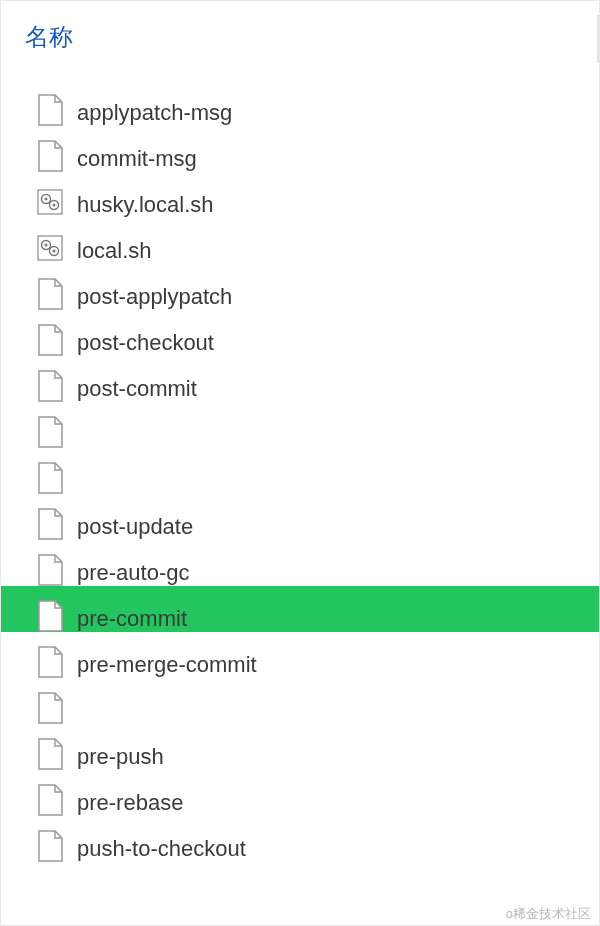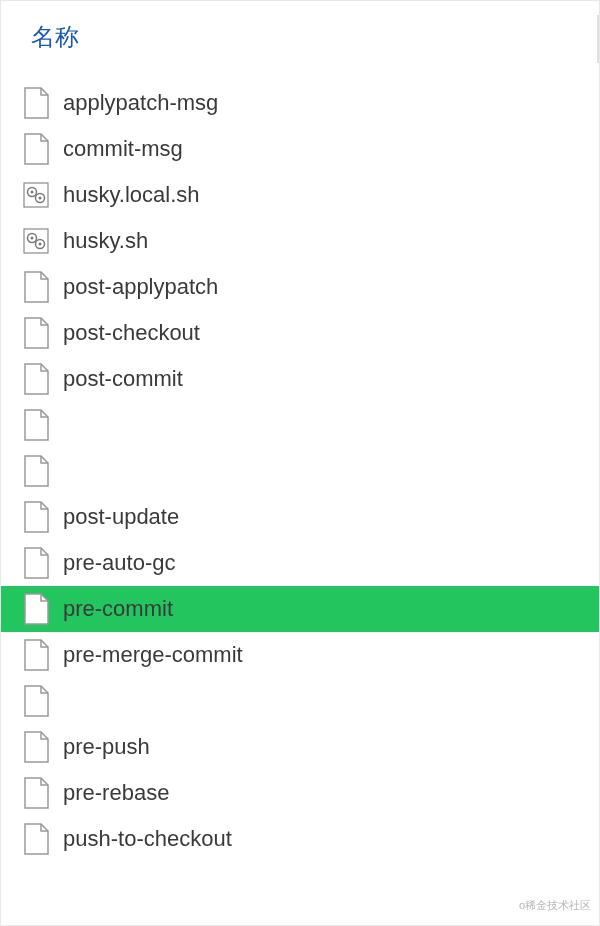--- a/index.html
+++ b/index.html
@@ -15,34 +15,34 @@
       position: relative;
     }
     .container {
       border: 1px solid #e8e8e8;
       width: 100%;
       height: 100%;
       position: relative;
       overflow: hidden;
     }
     .column-header {
-      padding: 20px 0 18px 30px;
+      padding: 20px 0 18px 24px;
       font-size: 24px;
       color: #1857b8;
       font-weight: 400;
       border-bottom: 1px solid transparent;
     }
     .file-list {
       padding-top: 8px;
     }
     .file-row {
       display: flex;
-      align-items: center;
+      align-items: flex-end;
       height: 46px;
-      padding-left: 22px;
+      padding-left: 36px;
       cursor: default;
     }
     .file-row.selected {
       background: #22c55e;
     }
     .file-icon {
       width: 26px;
       height: 32px;
       margin-right: 14px;
       flex-shrink: 0;
@@ -52,23 +52,23 @@
       width: 100%;
       height: 100%;
     }
     .file-name {
       font-size: 22px;
       color: #3a3a3a;
       white-space: nowrap;
     }
     .watermark {
       position: absolute;
-      bottom: 12px;
+      bottom: 2px;
       right: 8px;
-      font-size: 11px;
+      font-size: 13px;
       color: #b8b8b8;
     }
     .right-border {
       position: absolute;
       top: 14px;
       right: 0;
       width: 2px;
       height: 48px;
       background: #e0e0e0;
     }
@@ -105,21 +105,21 @@
         <span class="file-name">husky.local.sh</span>
       </div>
       <div class="file-row">
         <span class="file-icon"><svg viewBox="0 0 26 32" xmlns="http://www.w3.org/2000/svg">
     <rect x="1" y="4" width="24" height="24" fill="#ffffff" stroke="#8a8a8a" stroke-width="1.2"></rect>
     <circle cx="9" cy="13" r="4.5" fill="none" stroke="#7a7a7a" stroke-width="1.5"></circle>
     <circle cx="9" cy="13" r="1.5" fill="#7a7a7a"></circle>
     <circle cx="17" cy="19" r="4.5" fill="none" stroke="#7a7a7a" stroke-width="1.5"></circle>
     <circle cx="17" cy="19" r="1.5" fill="#7a7a7a"></circle>
   </svg></span>
-        <span class="file-name">husky.sh</span>
+        <span class="file-name">local.sh</span>
       </div>
       <div class="file-row">
         <span class="file-icon"><svg viewBox="0 0 26 32" xmlns="http://www.w3.org/2000/svg">
     <path d="M 2 1 L 18 1 L 25 8 L 25 31 L 2 31 Z" fill="#ffffff" stroke="#9a9a9a" stroke-width="1.5"></path>
     <path d="M 18 1 L 18 8 L 25 8" fill="none" stroke="#9a9a9a" stroke-width="1.5"></path>
   </svg></span>
         <span class="file-name">post-applypatch</span>
       </div>
       <div class="file-row">
         <span class="file-icon"><svg viewBox="0 0 26 32" xmlns="http://www.w3.org/2000/svg">

